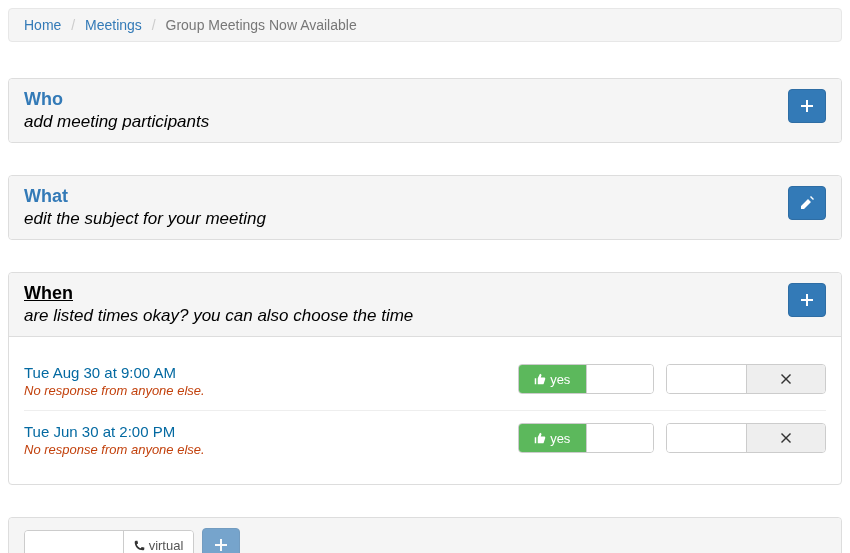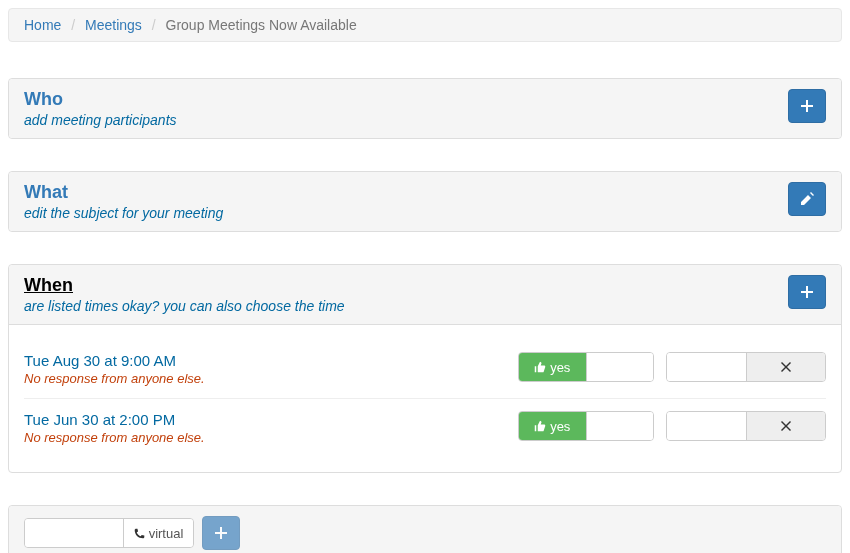--- a/index.html
+++ b/index.html
@@ -54,23 +54,23 @@
     color: #337ab7;
     font-size: 18px;
     font-weight: bold;
     margin: 0 0 2px 0;
   }
   .panel-title.underline {
     text-decoration: underline;
     color: #000000;
   }
   .panel-sub {
-    color: #0369a1;
+    color: #000000;
     font-style: italic;
-    font-size: 14px;
+    font-size: 17px;
   }
   .head-actions {
     display: flex;
     align-items: center;
     gap: 8px;
   }
   .btn {
     display: inline-flex;
     align-items: center;
     justify-content: center;

